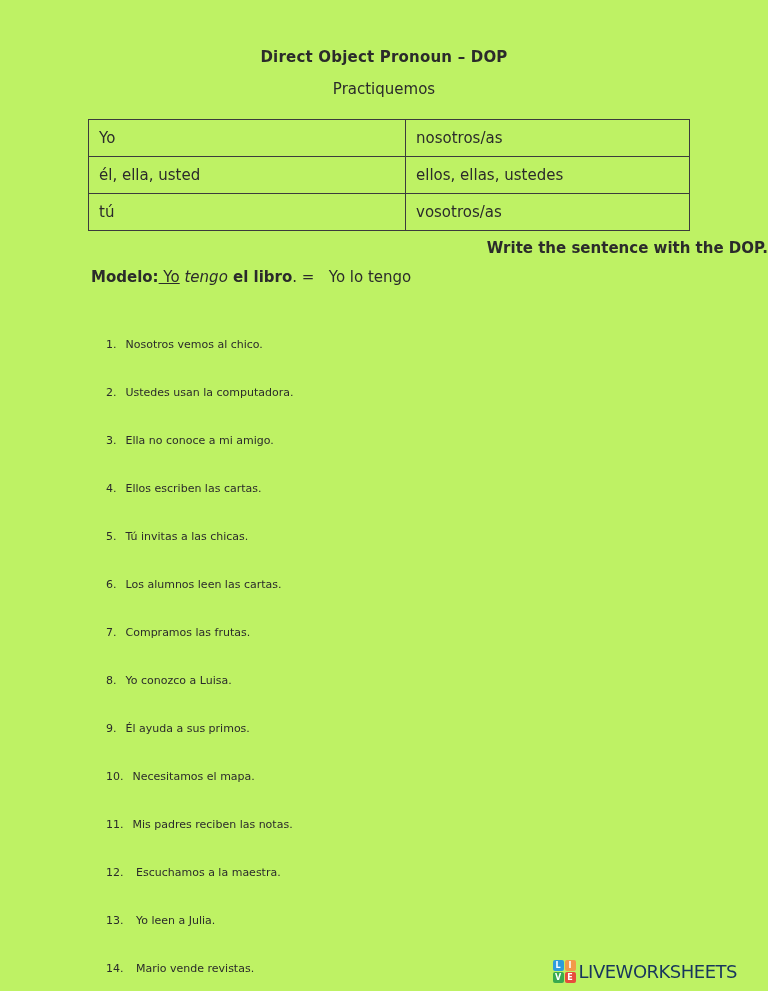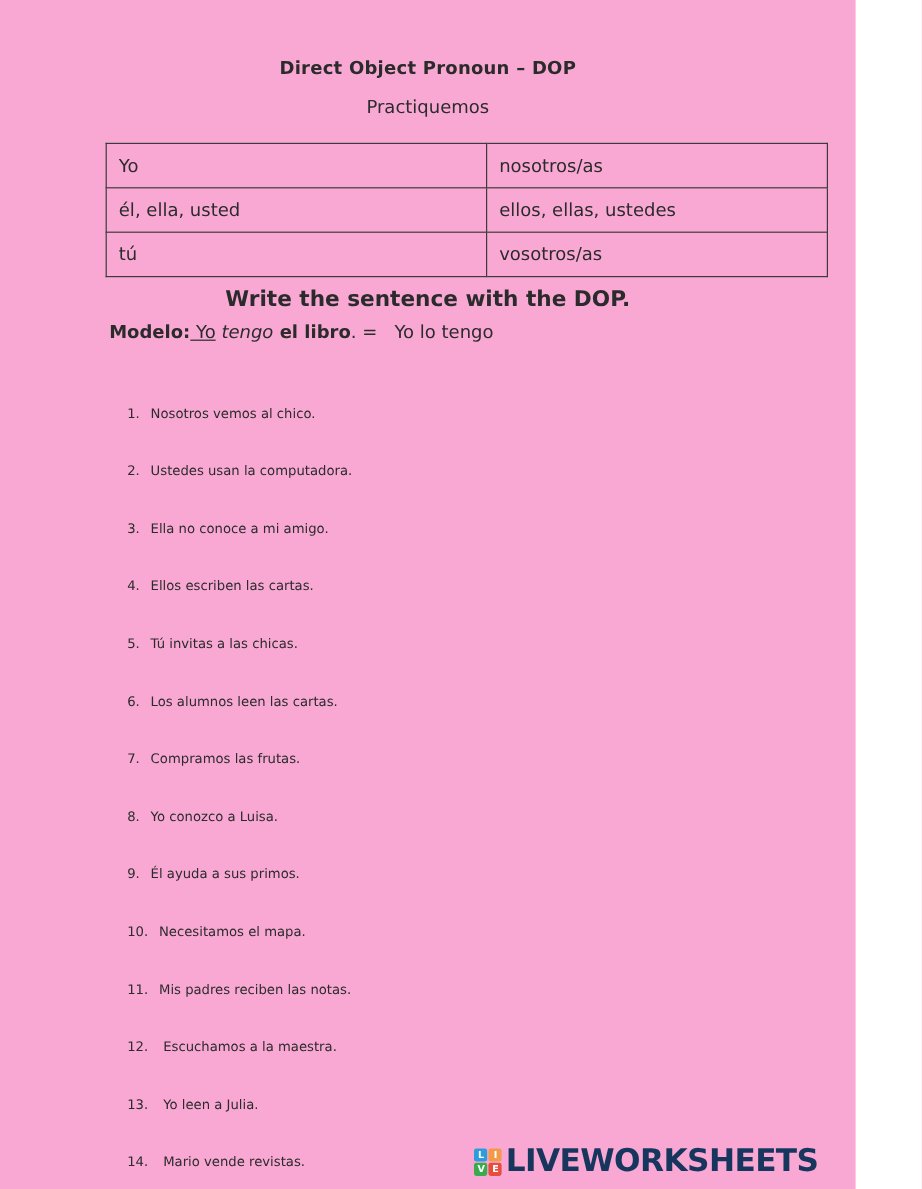--- a/index.html
+++ b/index.html
@@ -1,20 +1,20 @@
 <!DOCTYPE html>
 <html><head>
 <meta charset="utf-8">
 <style>
   html, body { margin: 0; padding: 0; background: #ffffff; }
   .page {
     position: relative;
-    width: 713px;
+    width: 768px;
     height: 991px;
-    background: #f9a8d4;
+    background: #bef264;
     font-family: "DejaVu Sans", sans-serif;
     color: #2b2b2b;
     overflow: hidden;
   }
   .centered { position: absolute; left: 0; width: 100%; text-align: center; }
   .doc-title { top: 48px; font-size: 15px; font-weight: bold; letter-spacing: 0.2px; }
   .doc-subtitle { top: 80px; font-size: 15px; }
   .pronoun-table {
     position: absolute;
     top: 119px;
@@ -23,21 +23,21 @@
     border-collapse: collapse;
   }
   .pronoun-table td {
     border: 1px solid #3c3c3c;
     height: 36px;
     padding: 0 6px 0 10px;
     font-size: 15px;
     vertical-align: middle;
   }
   .pronoun-table td.c1 { width: 300px; }
-  .instruction { top: 239px; font-size: 18px; font-weight: bold; }
+  .instruction { top: 239px; font-size: 15px; font-weight: bold; text-align: right; }
   .modelo {
     position: absolute;
     top: 268px;
     left: 91px;
     font-size: 15px;
     white-space: pre;
     text-align: right;
   }
   .modelo .b { font-weight: bold; }
   .modelo .i { font-style: italic; }
@@ -76,22 +76,22 @@
     width: 11px;
     height: 11px;
     border-radius: 2px;
     color: #ffffff;
     font-size: 8px;
     font-weight: bold;
     line-height: 11px;
     text-align: center;
   }
   .brand-text {
-    font-size: 26px;
-    font-weight: bold;
+    font-size: 18px;
+    font-weight: normal;
     letter-spacing: -0.5px;
   }
 </style>
 </head>
 <body>
 
 <div class="page">
 
   <div class="centered doc-title">Direct Object Pronoun – DOP</div>
   <div class="centered doc-subtitle">Practiquemos</div>

